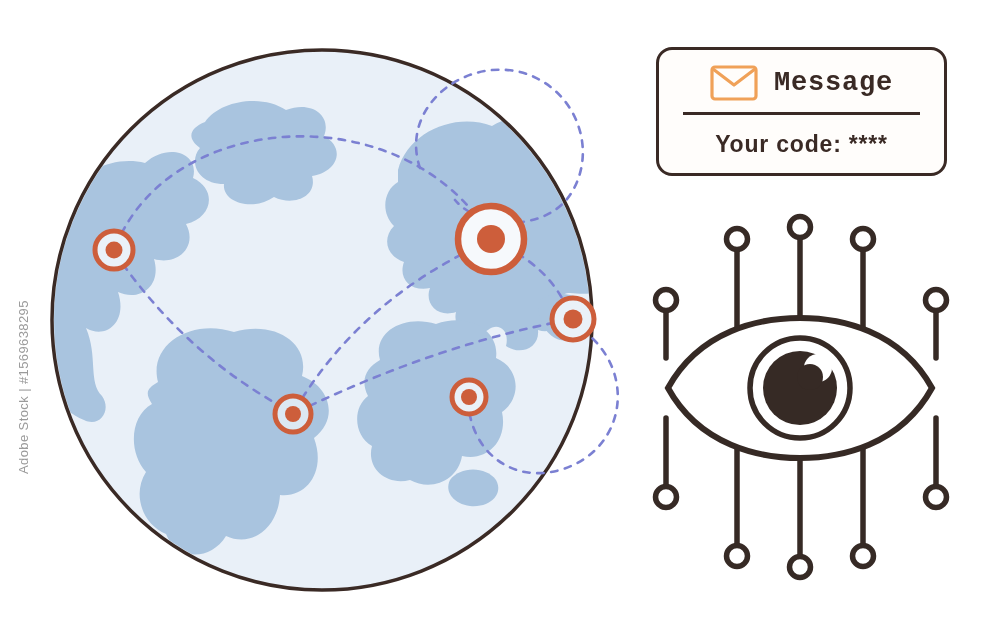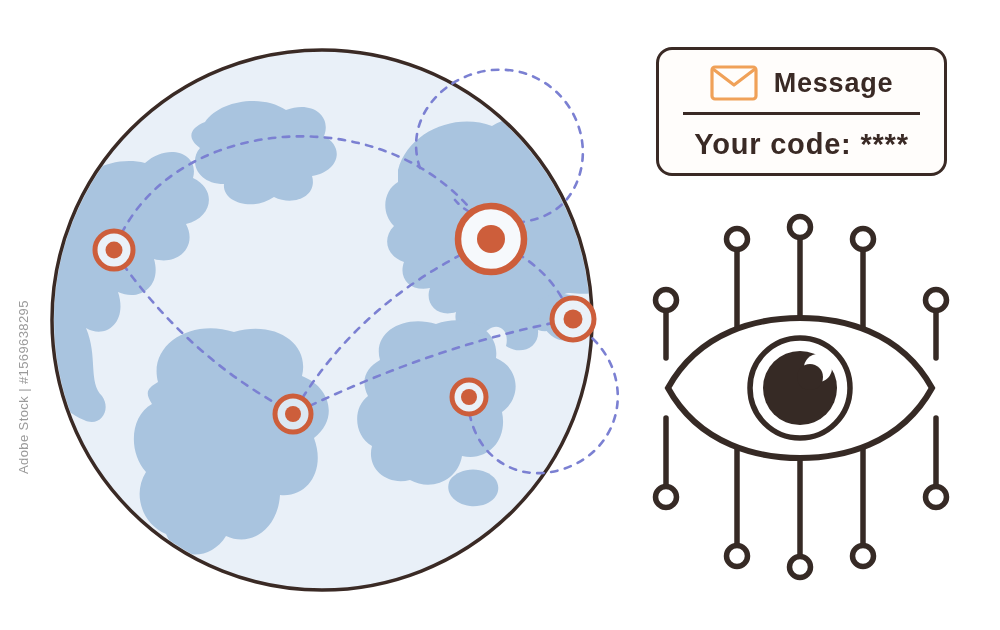--- a/index.html
+++ b/index.html
@@ -14,28 +14,28 @@
   }
   .message-card{
     position:absolute;left:656px;top:47px;width:291px;height:129px;box-sizing:border-box;
     border:3px solid #3a2a25;border-radius:16px;background:#fffdfb;
     display:flex;flex-direction:column;
   }
   .card-top{
     flex:1;display:flex;align-items:center;justify-content:center;gap:16px;padding-top:4px;
   }
   .card-title{
-    font-size:27px;font-weight:600;color:#3a2a25;letter-spacing:.8px;
+    font-size:27px;font-weight:600;color:#3a2a25;letter-spacing:.8px;font-family:Liberation Mono, monospace;
   }
   .card-divider{
     border:none;border-top:3px solid #3a2a25;margin:0 24px;height:0;
   }
   .card-bottom{
     flex:1;display:flex;align-items:center;justify-content:center;
-    font-size:29px;font-weight:600;color:#3a2a25;letter-spacing:.8px;
+    font-size:23px;font-weight:600;color:#3a2a25;letter-spacing:.8px;
   }
   .envelope{width:48px;height:36px;display:block;}
 </style>
 </head>
 <body>
 
 <div class="canvas">
 
   <svg class="scene" viewBox="0 0 1000 630">
     <defs>

